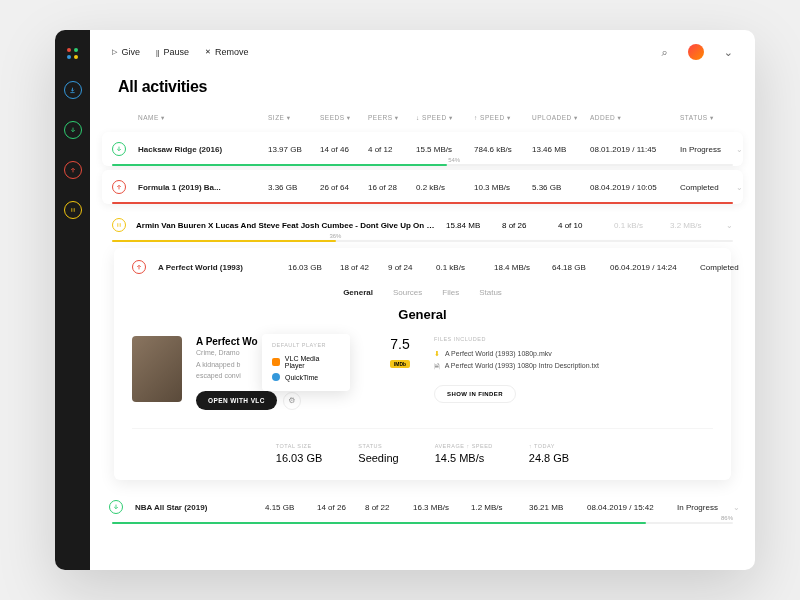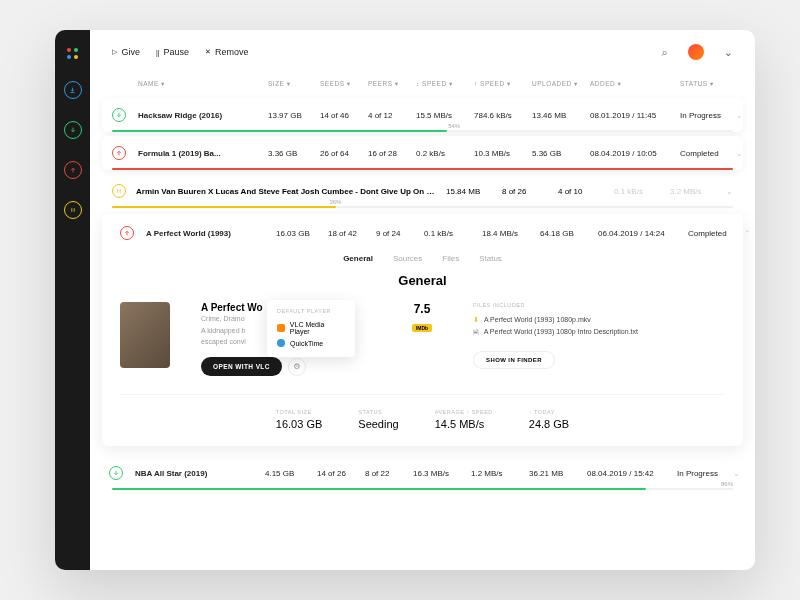--- a/index.html
+++ b/index.html
@@ -26,41 +26,41 @@
 .nm{font-weight:700;white-space:nowrap;overflow:hidden;text-overflow:ellipsis}
 .chev{color:#ccc;font-size:8px}
 .pbar{position:absolute;bottom:0;left:22px;right:22px;height:2px;background:#f0f0f0;border-radius:2px}
 .pbar.cc{left:10px;right:10px}
 .pfill{height:100%;border-radius:2px}
 .pct{position:absolute;bottom:3px;font-size:6px;color:#aaa}
 .mrow{display:flex;align-items:center;gap:10px;padding:10px 22px;font-size:8px;position:relative}
 .mrow .nm{flex:0 0 300px}
 .mrow .c{flex:0 0 46px;text-align:left}
 .mrow .f{color:#ccc}
-.detail{background:#fff;border-radius:6px;margin:6px 12px 10px;box-shadow:0 4px 16px rgba(0,0,0,0.08);padding:12px 18px 16px}
+.detail{background:#fff;border-radius:6px;margin:6px 24px 10px;box-shadow:0 4px 16px rgba(0,0,0,0.08);padding:12px 18px 16px}
 .tabs{display:flex;justify-content:center;gap:20px;font-size:8px;color:#aaa;padding:4px 0 10px}
 .tab{cursor:pointer}
 .tab.act{color:#222;font-weight:600}
 h2{text-align:center;font-size:13px;font-weight:700;margin-bottom:14px}
-.gen{display:flex;gap:31px}
+.gen{display:flex;gap:14px}
 .thumb{width:50px;height:66px;background:linear-gradient(135deg,#8a7560,#5a4a3a);border-radius:4px;flex-shrink:0}
 .info{flex:0 0 170px;position:relative}
 .ttl{font-size:10px;font-weight:700;margin-bottom:2px}
 .sub{font-size:7px;color:#999;margin-bottom:4px}
 .desc{font-size:7px;color:#999;line-height:1.5}
 .more{color:#222;font-weight:600}
 .btns{display:flex;gap:6px;margin-top:10px;align-items:center}
 .obtn{background:#1a1a1a;color:#fff;font-size:6.5px;font-weight:700;letter-spacing:.4px;padding:6px 12px;border-radius:14px;cursor:pointer}
 .gear{width:18px;height:18px;border:1px solid #eee;border-radius:50%;display:flex;align-items:center;justify-content:center;font-size:8px;color:#999;cursor:pointer}
 .pop{position:absolute;top:-2px;left:66px;background:#fff;border-radius:4px;box-shadow:0 4px 16px rgba(0,0,0,0.12);padding:8px 10px;width:88px;z-index:10}
 .plbl{font-size:5.5px;color:#bbb;letter-spacing:.5px;margin-bottom:5px}
 .pit{font-size:7px;display:flex;align-items:center;gap:5px;padding:2px 0;cursor:pointer}
 .pic{width:8px;height:8px;border-radius:2px}
 .rate{text-align:center;flex:0 0 40px}
-.rnum{font-size:12px;font-weight:700}
+.rnum{font-size:14px;font-weight:400}
 .rbad{background:#f5c518;color:#000;font-size:5px;font-weight:700;padding:1px 4px;border-radius:2px;display:inline-block;margin-top:2px}
 .files{flex:1;font-size:7px}
 .flbl{font-size:5.5px;color:#bbb;letter-spacing:.5px;margin-bottom:6px}
 .fit{display:flex;gap:5px;padding:2px 0;color:#444}
 .fic{font-size:7px}
 .sfbtn{border:1px solid #eee;border-radius:14px;padding:5px 12px;font-size:6px;font-weight:700;letter-spacing:.4px;display:inline-block;margin-top:10px;cursor:pointer}
 .stats{display:flex;justify-content:center;gap:36px;margin-top:18px;padding-top:14px;border-top:1px solid #f5f5f5}
 .stat{text-align:left}
 .slbl{font-size:5.5px;color:#bbb;letter-spacing:.5px;margin-bottom:3px}
 .sval{font-size:11px;font-weight:400}
@@ -111,20 +111,21 @@
       <div class="tbtn">
           <span class="ic">✕</span>
           <span>Remove</span>
         </div>
       <div class="sp"></div>
       <div class="sico">⌕</div>
       <div class="av"></div>
       <div class="sico">⌄</div>
     </div>
 
+    <h1>All activities</h1>
 
     <div class="hdr">
       <span></span>
       <span>NAME ▾</span>
       <span>SIZE ▾</span>
       <span>SEEDS ▾</span>
       <span>PEERS ▾</span>
       <span>↓ SPEED ▾</span>
       <span>↑ SPEED ▾</span>
       <span>UPLOADED ▾</span>

